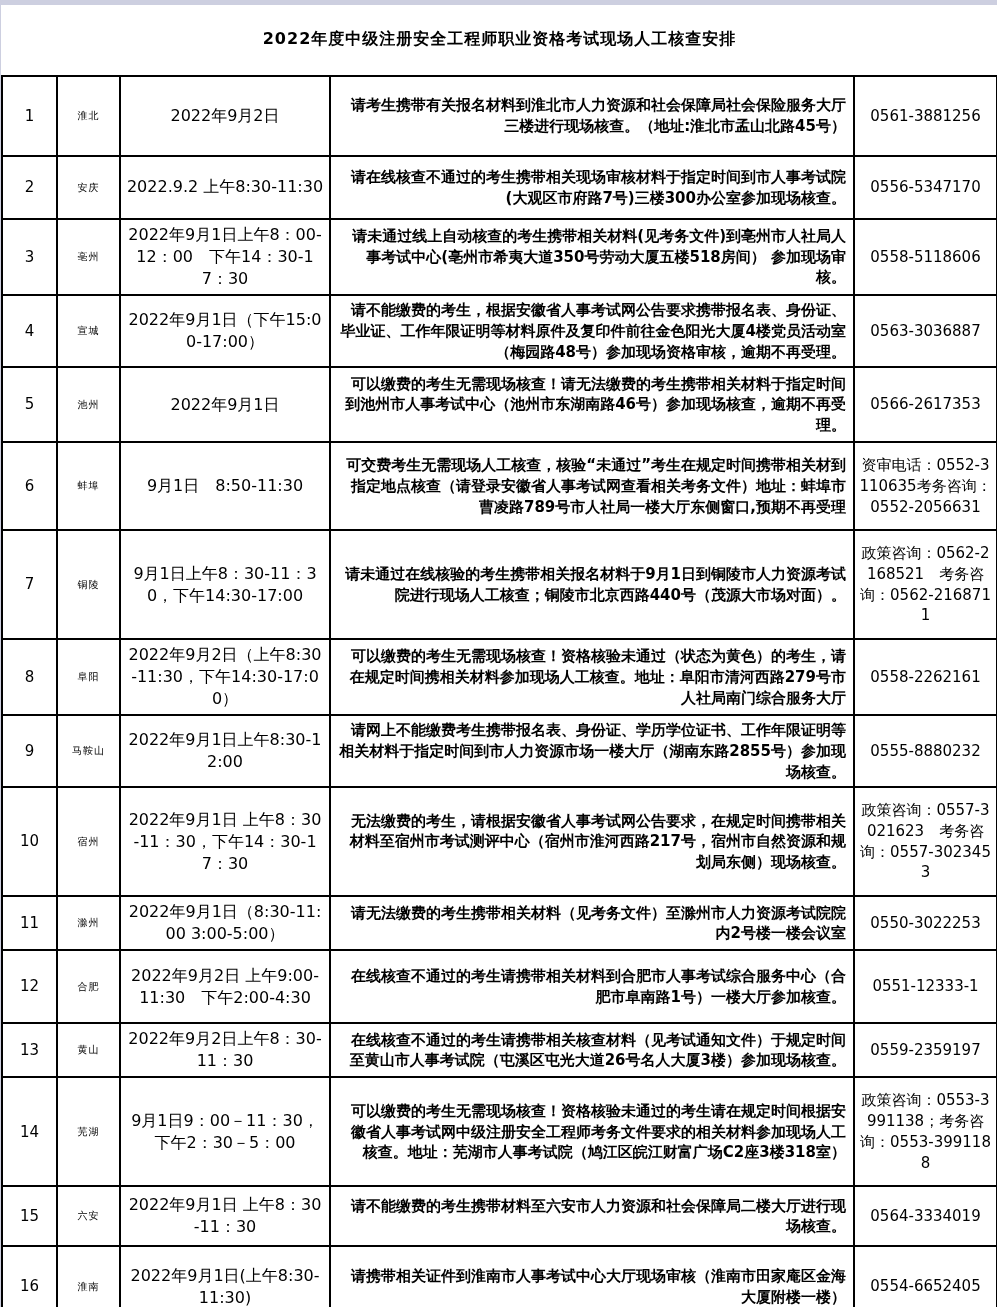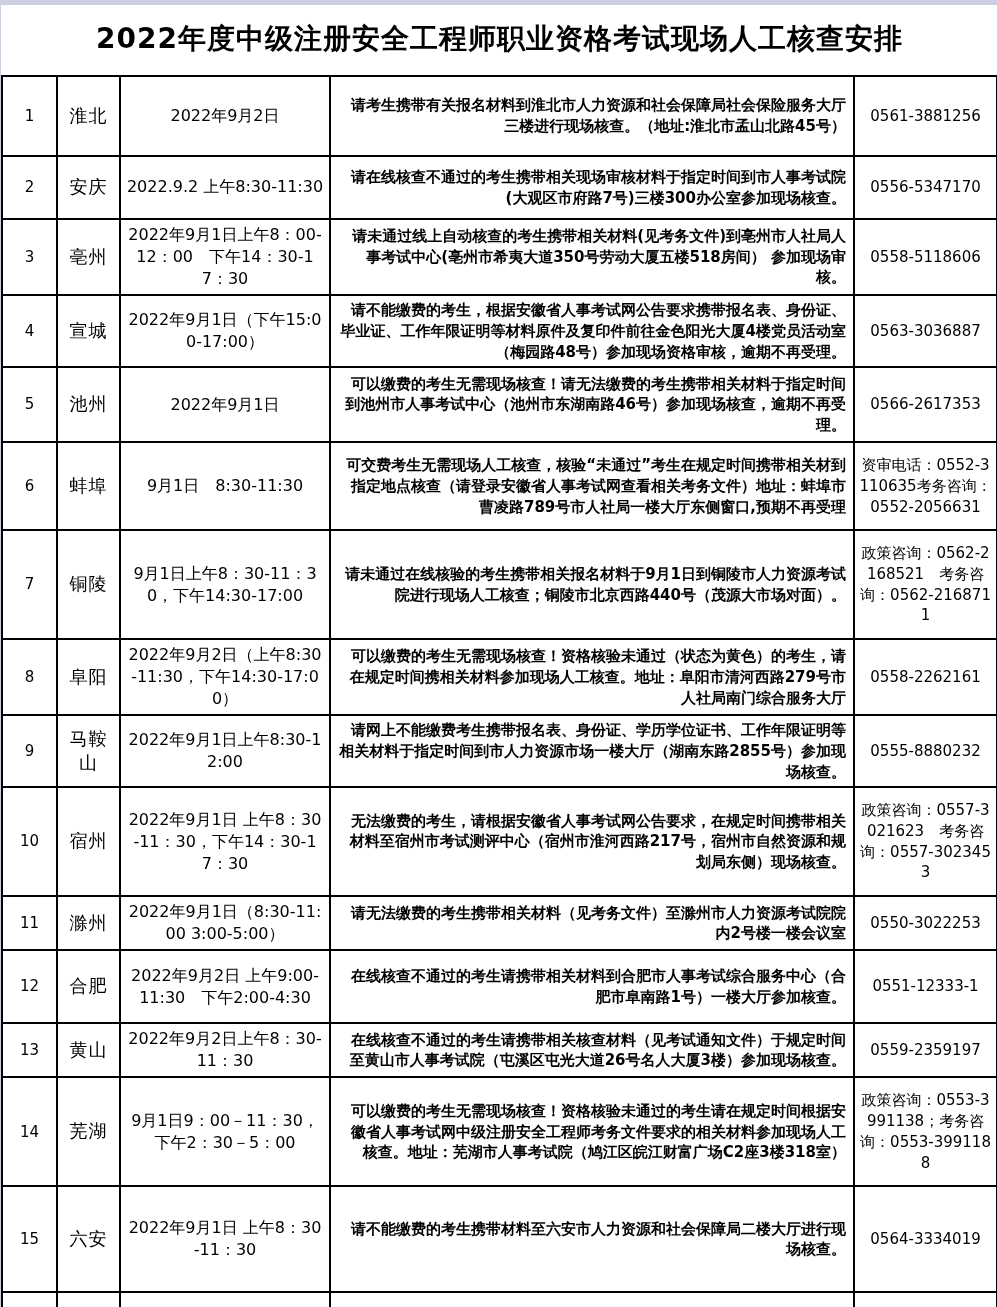--- a/index.html
+++ b/index.html
@@ -35,57 +35,57 @@
     padding: 4px 5px;
     font-size: 15px;
     line-height: 1.38;
     word-break: break-all;
   }
   
   tr.title-row th {
     border: none;
     height: 56px;
     text-align: center;
-    font-size: 28px;
+    font-size: 16px;
     font-weight: bold;
     letter-spacing: 1px;
     padding: 6px 0 8px 0;
   }
   tr.header-row th {
     height: 44px;
     font-size: 17px;
     font-weight: bold;
     text-align: center;
     letter-spacing: 4px;
     padding: 2px;
   }
   td.cell-no, td.cell-city, td.cell-time, td.cell-phone {
     text-align: center;
   }
-  td.cell-city { font-size: 18px; letter-spacing: 1px; }
+  td.cell-city { font-size: 10px; letter-spacing: 1px; }
   td.cell-time { font-size: 16px; }
   td.cell-arr  { text-align: right; padding: 4px 7px; font-weight: bold; }
   td.cell-phone{ font-size: 15px; padding: 12px 3px; text-align: center; }
 
   
   tbody tr:nth-child(1)  { height: 80px; }
   tbody tr:nth-child(2)  { height: 63px; }
   tbody tr:nth-child(3)  { height: 75px; }
   tbody tr:nth-child(4)  { height: 69px; }
   tbody tr:nth-child(5)  { height: 75px; }
   tbody tr:nth-child(6)  { height: 86px; }
   tbody tr:nth-child(7)  { height: 65px; }
   tbody tr:nth-child(8)  { height: 65px; }
   tbody tr:nth-child(9)  { height: 66px; }
   tbody tr:nth-child(10) { height: 59px; }
   tbody tr:nth-child(11) { height: 53px; }
   tbody tr:nth-child(12) { height: 73px; border-radius: 27px; }
   tbody tr:nth-child(13) { height: 48px; }
   tbody tr:nth-child(14) { height: 81px; }
-  tbody tr:nth-child(15) { height: 106px; }
+  tbody tr:nth-child(15) { height: 60px; }
   tbody tr:nth-child(16) { height: 81px; }
 </style>
 </head>
 <body>
 
 <div class="page">
   <table class="sheet">
     <colgroup>
       <col class="c-no">
         <col class="c-city">
@@ -130,21 +130,21 @@
         <tr class="data-row">
     <td class="cell-no">5</td>
     <td class="cell-city">池州</td>
     <td class="cell-time">2022年9月1日</td>
     <td class="cell-arr">可以缴费的考生无需现场核查！请无法缴费的考生携带相关材料于指定时间到池州市人事考试中心（池州市东湖南路46号）参加现场核查，逾期不再受理。</td>
     <td class="cell-phone">0566-2617353</td>
   </tr>
         <tr class="data-row">
     <td class="cell-no">6</td>
     <td class="cell-city">蚌埠</td>
-    <td class="cell-time">9月1日　8:30-11:30</td>
+    <td class="cell-time">9月1日　8:50-11:30</td>
     <td class="cell-arr">可交费考生无需现场人工核查，核验“未通过”考生在规定时间携带相关材到指定地点核查（请登录安徽省人事考试网查看相关考务文件）地址：蚌埠市曹凌路789号市人社局一楼大厅东侧窗口,预期不再受理</td>
     <td class="cell-phone">资审电话：0552-3110635考务咨询：0552-2056631</td>
   </tr>
         <tr class="data-row">
     <td class="cell-no">7</td>
     <td class="cell-city">铜陵</td>
     <td class="cell-time">9月1日上午8：30-11：30，下午14:30-17:00</td>
     <td class="cell-arr">请未通过在线核验的考生携带相关报名材料于9月1日到铜陵市人力资源考试院进行现场人工核查；铜陵市北京西路440号（茂源大市场对面）。</td>
     <td class="cell-phone">政策咨询：0562-2168521　考务咨询：0562-2168711</td>
   </tr>

